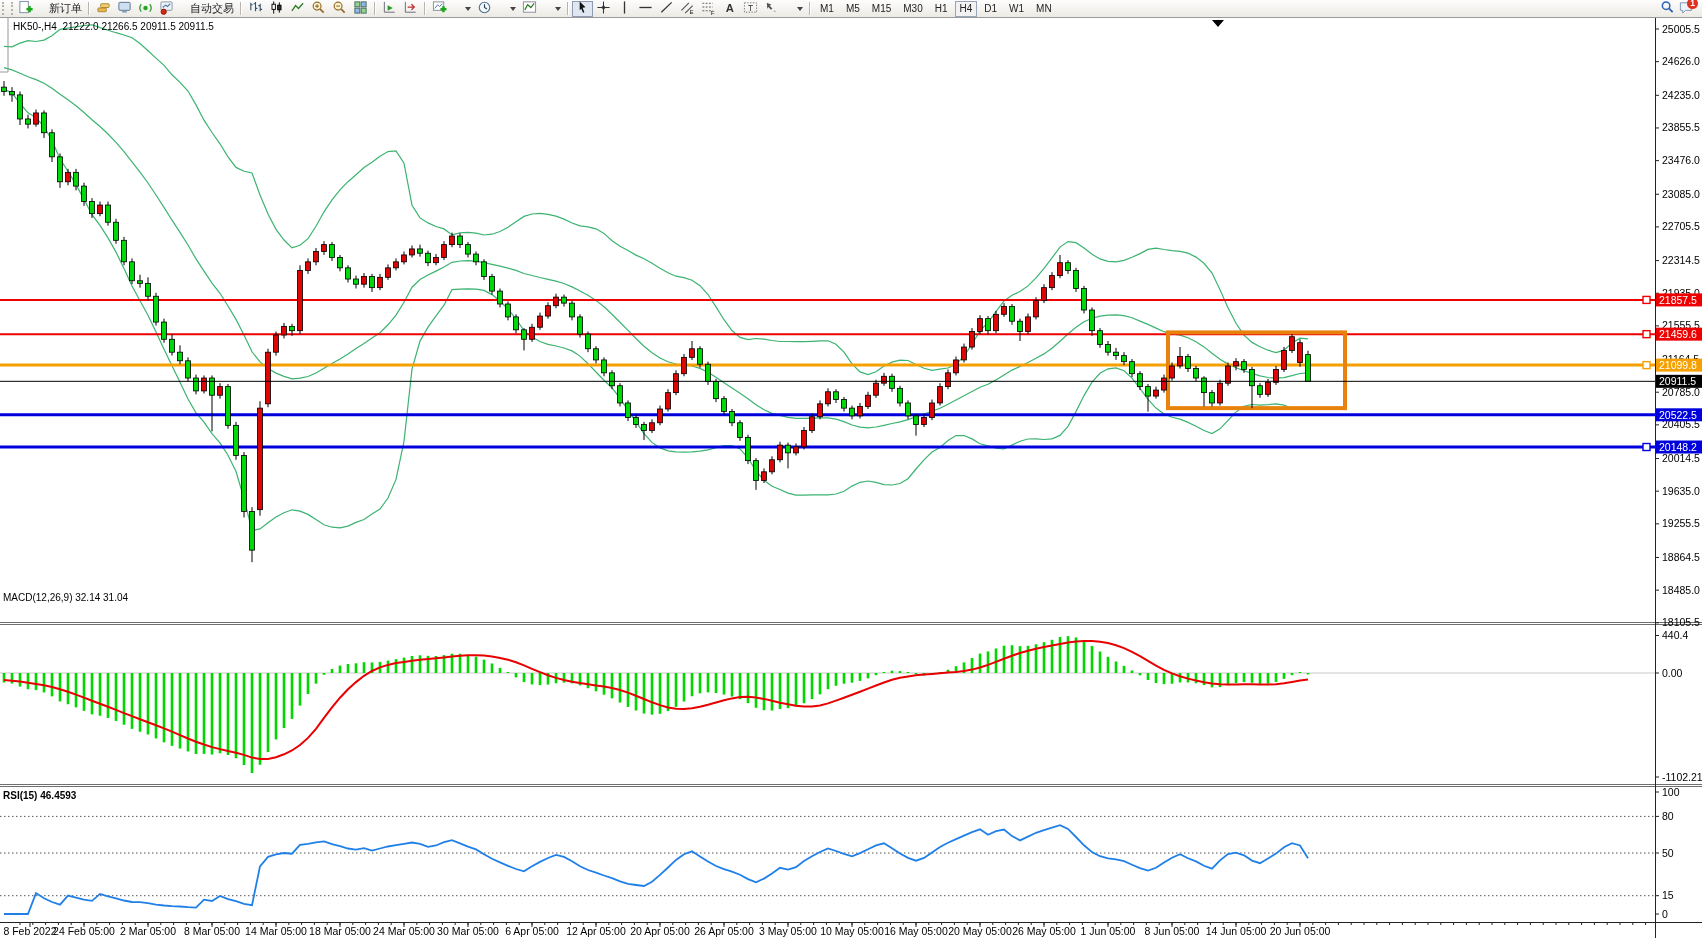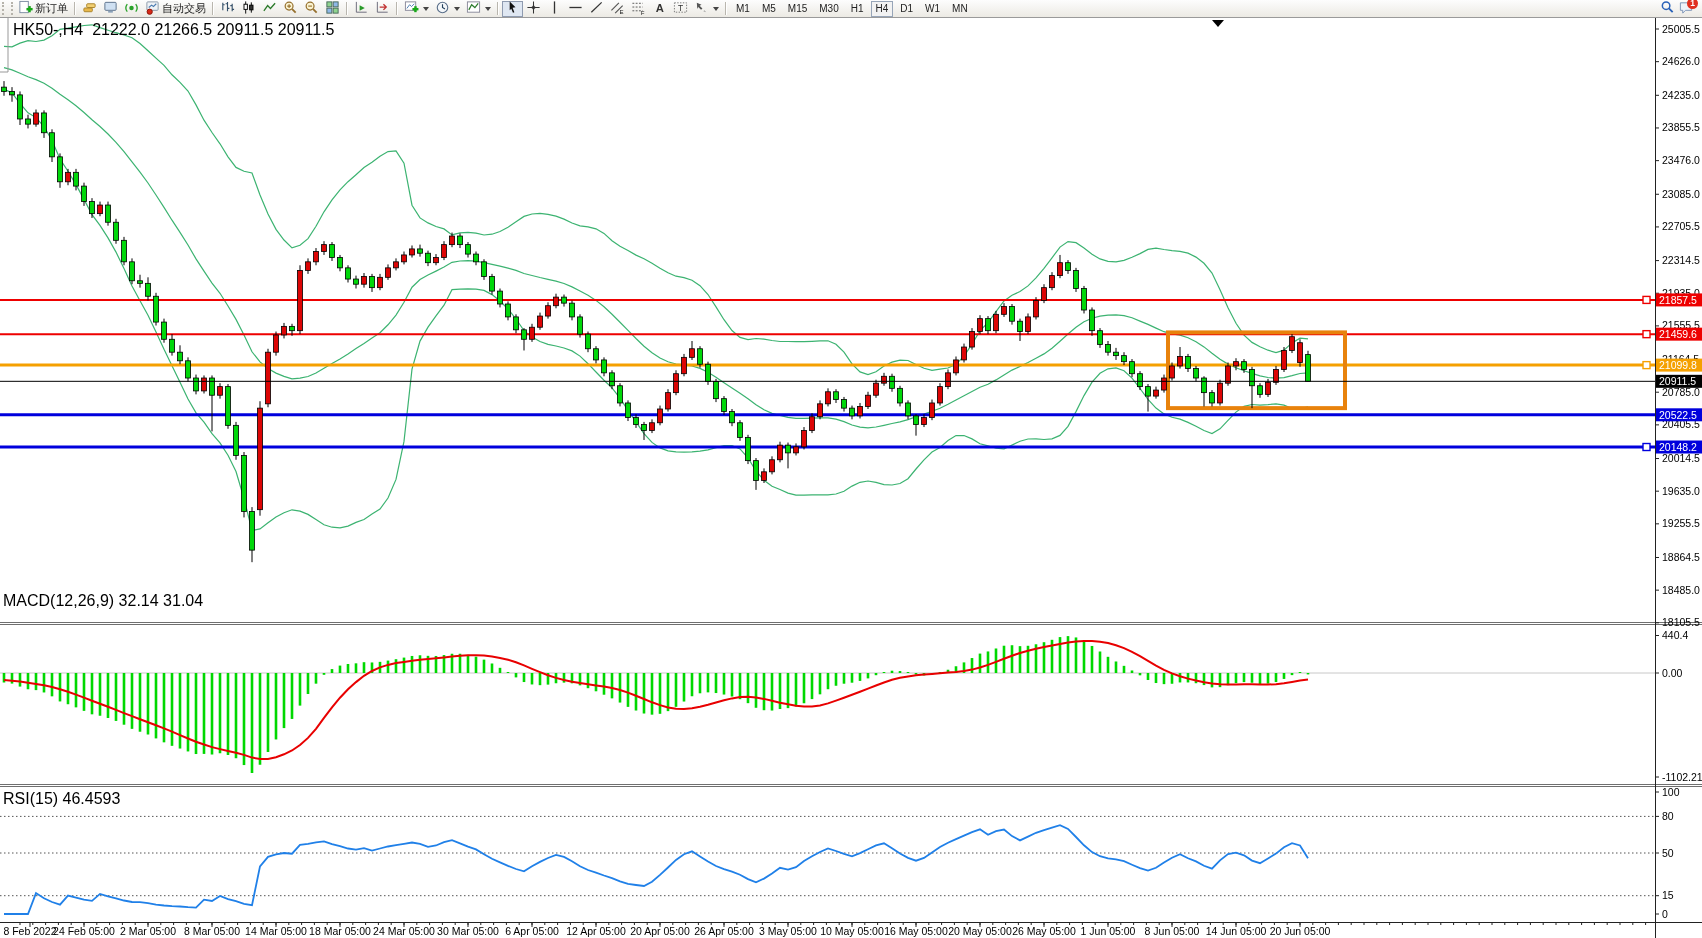--- a/index.html
+++ b/index.html
@@ -3,34 +3,34 @@
 <meta charset="utf-8">
 <style>
   html,body{margin:0;padding:0;width:1702px;height:938px;overflow:hidden;background:#fff;
     font-family:"Liberation Sans","DejaVu Sans",sans-serif;}
   #stage{position:relative;width:1702px;height:938px;}
   
   .toolbar{position:absolute;top:0;left:0;width:1702px;height:17px;z-index:3;
     background:linear-gradient(#fdfdfd,#eceae4);border-bottom:1px solid #9a9a9a;
     display:flex;align-items:center;font-size:11px;color:#222;}
   .grip{width:7px;height:13px;margin:0 2px;border-left:2px dotted #b6b3ab;border-right:2px dotted #b6b3ab;}
-  .tb{display:flex;align-items:center;gap:2px;border:1px solid transparent;background:transparent;
+  .tb{display:flex;align-items:center;gap:16px;border:1px solid transparent;background:transparent;
     padding:0 2px;height:16px;font-size:11px;color:#222;font-family:inherit;cursor:default;}
   .tb.pressed{border:1px solid #8f9bb0;background:#dfe7f2;}
   .sep{width:1px;height:13px;background:#b9b6ae;border-right:1px solid #fff;margin:0 3px;flex:0 0 auto;}
   .dd{width:0;height:0;border-left:3px solid transparent;border-right:3px solid transparent;
     border-top:4px solid #444;margin-left:2px;}
   .tf{padding:0 4px;height:14px;line-height:14px;border:1px solid transparent;margin:0 1px;font-size:10px;}
   .tf.active{border:1px solid #97a5b8;background:#f2f2f2;}
   .spacer{flex:1 1 auto;}
   .badge{position:absolute;top:-2px;right:-4px;background:#e03020;color:#fff;border-radius:50%;
     width:11px;height:11px;line-height:11px;text-align:center;font-size:8.5px;font-weight:bold;}
   .chatwrap{position:relative;margin-right:8px;}
   
-  .ovl{position:absolute;z-index:2;font-size:16px;color:#000;white-space:pre;}
+  .ovl{position:absolute;z-index:2;font-size:10px;color:#000;white-space:pre;}
   #chart-svg{position:absolute;top:0;left:0;z-index:1;}
 </style>
 </head>
 <body>
 
 <div id="stage">
 
   <div class="toolbar">
     <div class="grip"></div>
     <button class="tb">
@@ -999,14 +999,14 @@
           <text x="1172" y="934.5">8 Jun 05:00</text>
           <line x1="1236" y1="922" x2="1236" y2="927" stroke="#222"></line>
           <text x="1236" y="934.5">14 Jun 05:00</text>
           <line x1="1300" y1="922" x2="1300" y2="927" stroke="#222"></line>
           <text x="1300" y="934.5">20 Jun 05:00</text>
         </g>
       </svg>
   </div>
   <div class="ovl" style="left:13px;top:21px;">HK50-,H4  21222.0 21266.5 20911.5 20911.5</div>
   <div class="ovl" style="left:3px;top:592px;">MACD(12,26,9) 32.14 31.04</div>
-  <div class="ovl" style="left:3px;top:790px;">RSI(15) 46.4593</div>
+  <div class="ovl" style="left:3px;top:790px;font-weight:bold;">RSI(15) 46.4593</div>
 </div>
 
 </body></html>

